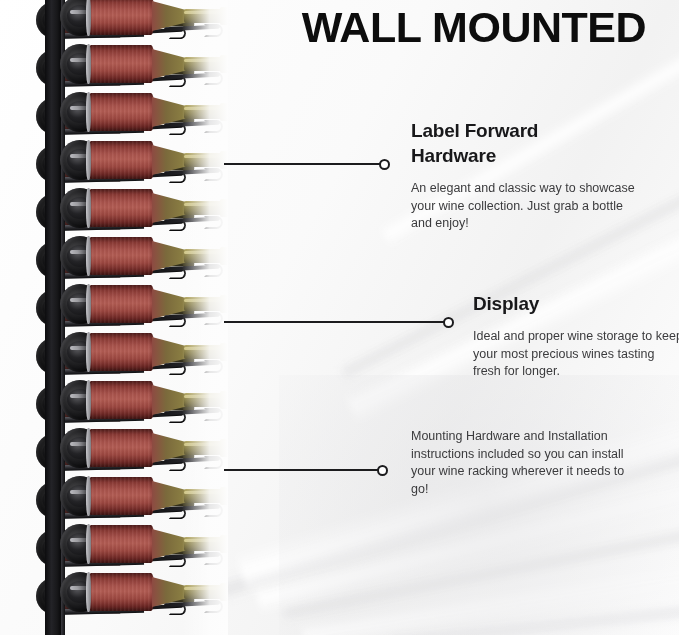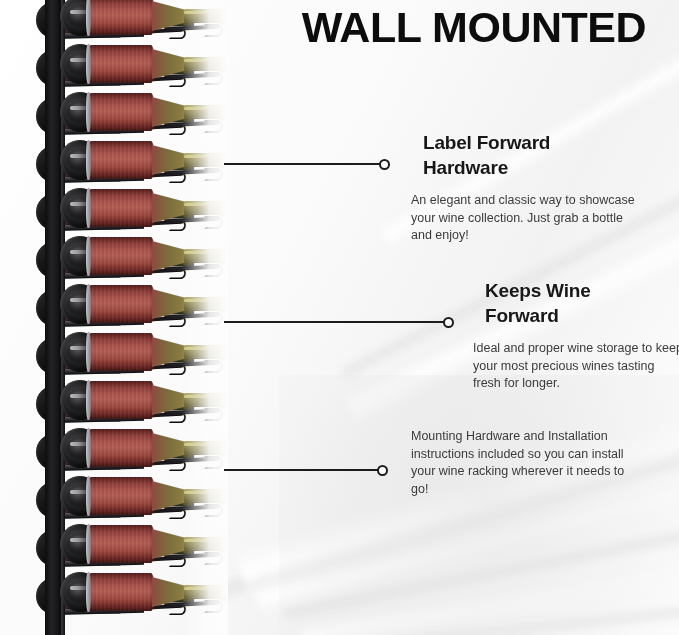--- a/index.html
+++ b/index.html
@@ -289,21 +289,21 @@
   .feature {
     position: absolute;
     z-index: 20;
   }
   .feature-title {
     font-size: 19px;
     line-height: 25px;
     font-weight: bold;
     color: #18181a;
     letter-spacing: -0.2px;
-    margin: 12px;
+    margin: 0;
   }
   .feature-body {
     font-size: 12.5px;
     line-height: 17.5px;
     color: #3b3b3d;
     margin: 12px 0 0 0;
   }
   #feature-1 { left: 411px; top: 118px; width: 230px; }
   #feature-2 { left: 473px; top: 266px; width: 210px; }
   #feature-3 { left: 411px; top: 416px; width: 230px; }
@@ -715,22 +715,22 @@
   <div class="feature" id="feature-1">
     <h2 class="feature-title">
       <span>Label Forward</span><br>
       <span>Hardware</span>
     </h2>
     <p class="feature-body">An elegant and classic way to showcase your wine collection. Just grab a bottle and enjoy!</p>
   </div>
 
   <div class="feature" id="feature-2">
     <h2 class="feature-title">
-      <span>Keeps Wine</span><br>
-      <span>Forward</span>
+      <br>
+      <span>Display</span>
     </h2>
     <p class="feature-body">Ideal and proper wine storage to keep your most precious wines tasting fresh for longer.</p>
   </div>
 
   <div class="feature" id="feature-3">
     <p class="feature-body">Mounting Hardware and Installation instructions included so you can install your wine racking wherever it needs to go!</p>
   </div>
 
 </div>
 

